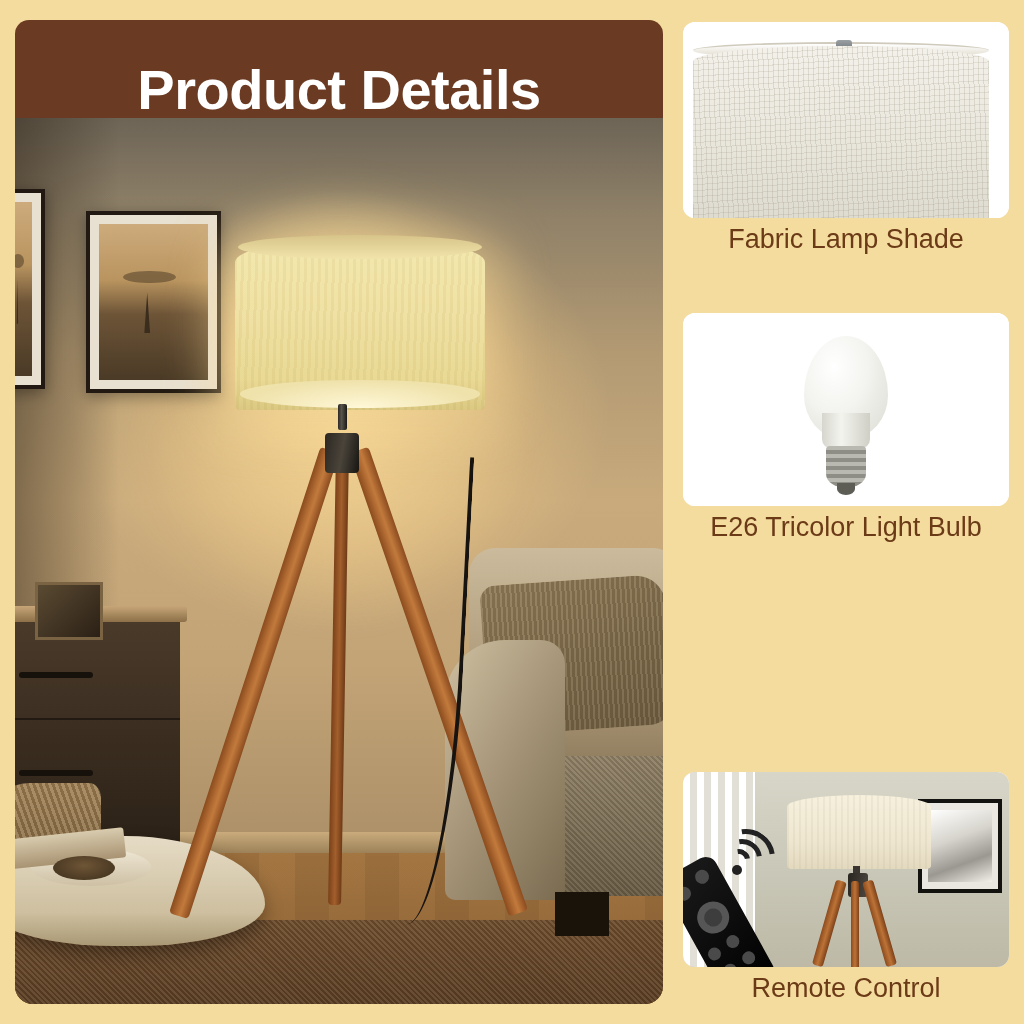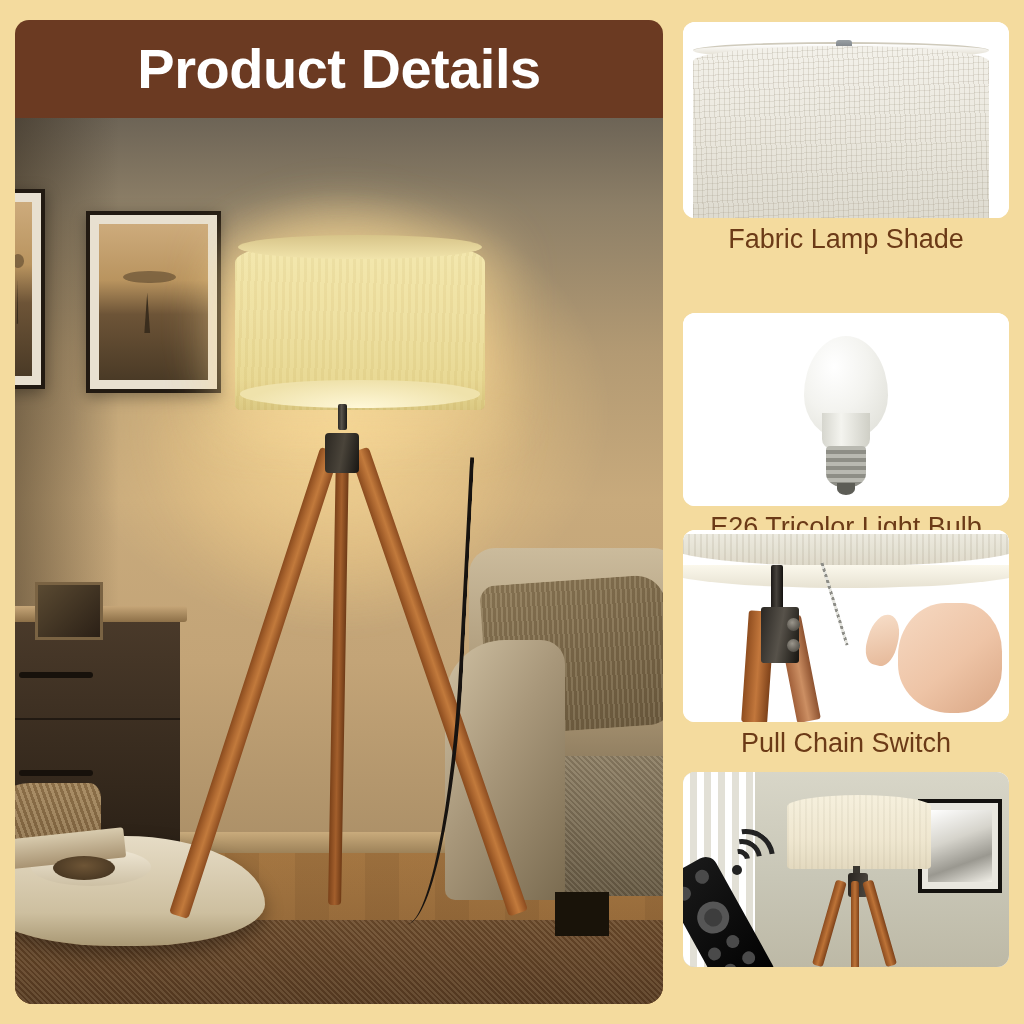--- a/index.html
+++ b/index.html
@@ -23,21 +23,21 @@
   }
 
   #header-banner {
     position: absolute;
     left: 0; top: 0;
     width: 648px;
     height: 98px;
     background: #6b3a22;
     border-radius: 14px 14px 0 0;
     display: flex;
-    align-items: center;
+    align-items: flex-end;
     justify-content: center;
   }
   #header-title {
     color: #ffffff;
     font-size: 56px;
     font-weight: bold;
     letter-spacing: -0.5px;
     line-height: 1;
   }
 
@@ -598,38 +598,20 @@
       <div class="bulb-art">
         <div class="bulb-glass"></div>
         <div class="bulb-neck"></div>
         <div class="bulb-base"></div>
         <div class="bulb-tip"></div>
       </div>
     </div>
     <div class="detail-label">E26 Tricolor Light Bulb</div>
   </div>
 
-  <div class="detail-item" id="item-switch">
-    <div class="detail-card">
-      <div class="switch-art">
-        <div class="shade-edge"></div>
-        <div class="shade-edge2"></div>
-        <div class="leg-a"></div>
-        <div class="leg-b"></div>
-        <div class="rod"></div>
-        <div class="hub"></div>
-        <div class="screw s1"></div>
-        <div class="screw s2"></div>
-        <div class="chain"></div>
-        <div class="hand"></div>
-        <div class="finger"></div>
-      </div>
-    </div>
-    <div class="detail-label">Pull Chain Switch</div>
-  </div>
 
   <div class="detail-item" id="item-remote">
     <div class="detail-card">
       <div class="remote-art">
         <div class="curtain"></div>
         <div class="wall-frame">
           <div class="pic"></div>
         </div>
         <div class="lamp-shade2"></div>
         <div class="lamp-stem2"></div>
@@ -647,15 +629,16 @@
           <div class="btn b1"></div>
           <div class="btn b2"></div>
           <div class="btn big"></div>
           <div class="btn b3"></div>
           <div class="btn b4"></div>
           <div class="btn b5"></div>
           <div class="btn b6"></div>
         </div>
       </div>
     </div>
+    <div class="detail-label">Remote Control</div>
   </div>
 
 </div>
 
 </body></html>

